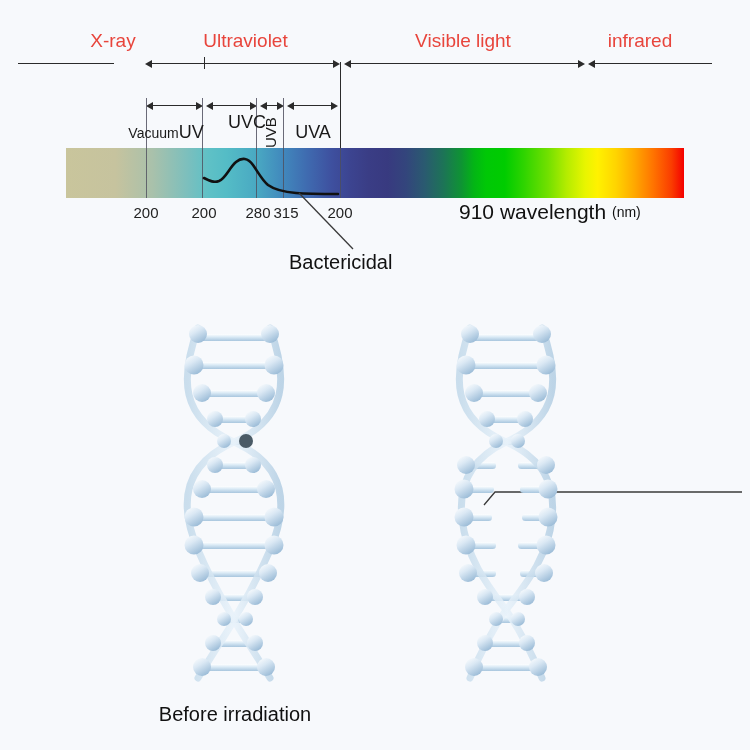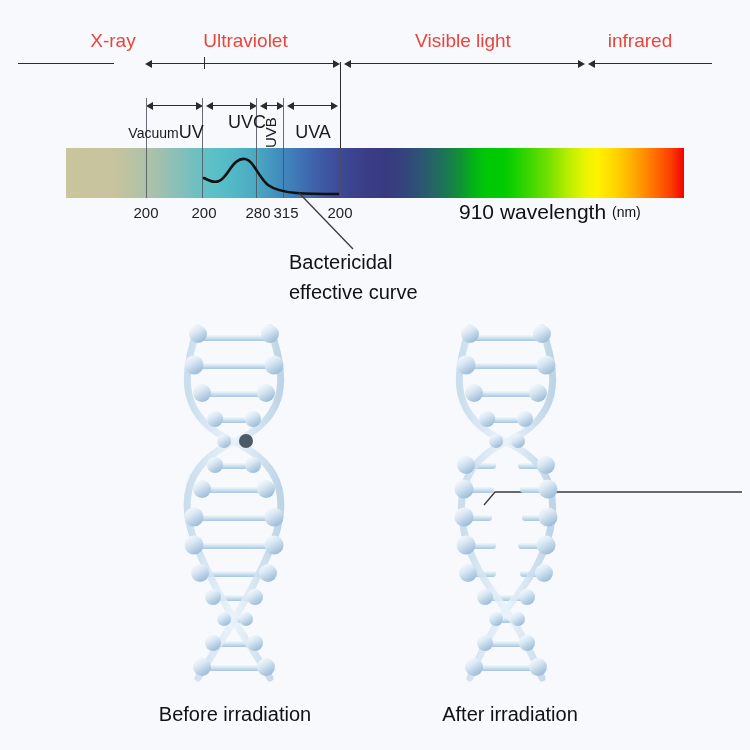--- a/index.html
+++ b/index.html
@@ -274,21 +274,20 @@
   <div class="wl-label" style="left:266px; top:204px; width:40px;">315</div>
   <div class="wl-label" style="left:320px; top:204px; width:40px;">200</div>
 
   <div id="wavelength-caption" style="left:459px; top:200px;">
     <span>910</span>
     <span>wavelength</span>
     <span id="wavelength-unit">(nm)</span>
   </div>
 
   <div class="annot-text" style="left:289px; top:251px;">Bactericidal</div>
-  <div class="annot-text" style="left:289px; top:281px;">effective curve</div>
 
   <svg class="abs" style="left:160px; top:318px;" width="150" height="370" viewBox="0 0 150 370">
     <defs>
       <linearGradient id="nodeGradA" x1="0" y1="0" x2="0.6" y2="1">
         <stop offset="0%" stop-color="#ffffff"></stop>
         <stop offset="45%" stop-color="#dae8f4"></stop>
         <stop offset="100%" stop-color="#9dbdd8"></stop>
       </linearGradient>
       <linearGradient id="rungGradA" x1="0" y1="0" x2="0" y2="1">
         <stop offset="0%" stop-color="#ffffff"></stop>
@@ -443,15 +442,14 @@
       <circle cx="53" cy="325" r="8" fill="url(#nodeGradB)"></circle>
       <circle cx="95" cy="325" r="8" fill="url(#nodeGradB)"></circle>
       <circle cx="42" cy="349" r="9" fill="url(#nodeGradB)"></circle>
       <circle cx="106" cy="349" r="9" fill="url(#nodeGradB)"></circle>
     </g>
   </svg>
 
 
   <div class="dna-caption" style="left:125px; top:703px; width:220px;">Before irradiation</div>
 
-  <div class="dna-caption" style="left:400px; top:703px; width:220px;">After irradiation</div>
 
 </div>
 
 </body></html>

